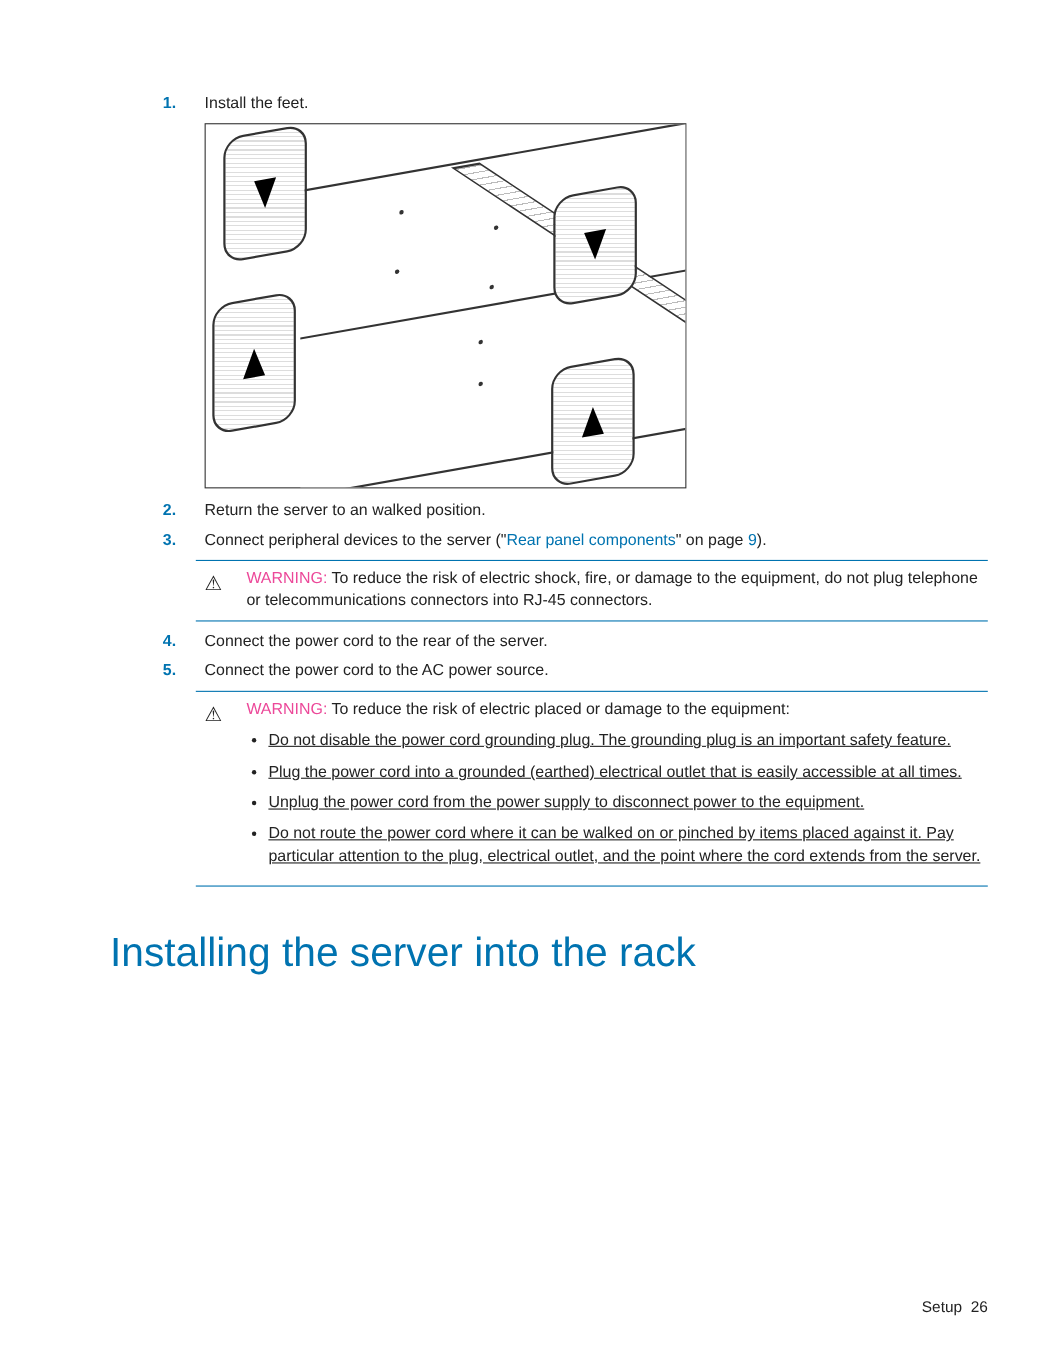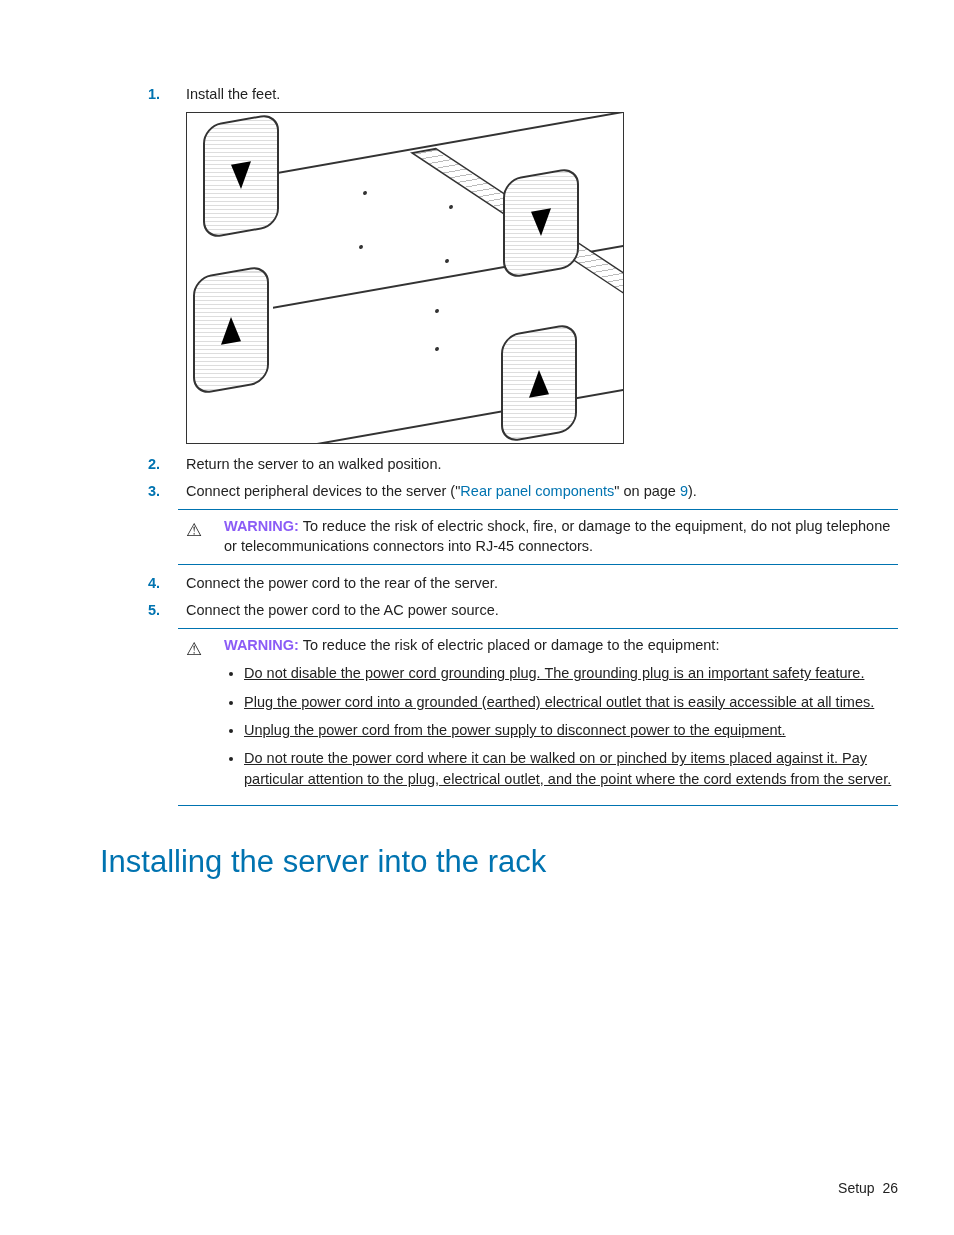--- a/index.html
+++ b/index.html
@@ -62,36 +62,36 @@
     text-align: center;
     font-size: 18px;
     padding-top: 2px;
   }
   .admonition .body {
     flex: 1;
     padding-left: 14px;
     padding-right: 6px;
   }
   .warn-label {
-    color: #8b5cf6;
-    font-weight: bold;
+    color: #ec4899;
+    font-weight: normal;
   }
   ul.bullets {
     list-style: disc;
     margin: 8px 0 0 20px;
     padding: 0;
     text-decoration: underline;
   }
   ul.bullets li {
     margin-bottom: 8px;
   }
   h1.section {
     color: #0073b0;
     font-weight: normal;
-    font-size: 31px;
+    font-size: 37px;
     margin: 34px 0 0 0;
   }
   .footer {
     position: absolute;
     bottom: 36px;
     right: 56px;
     font-size: 14px;
   }
   
   .chassis {

